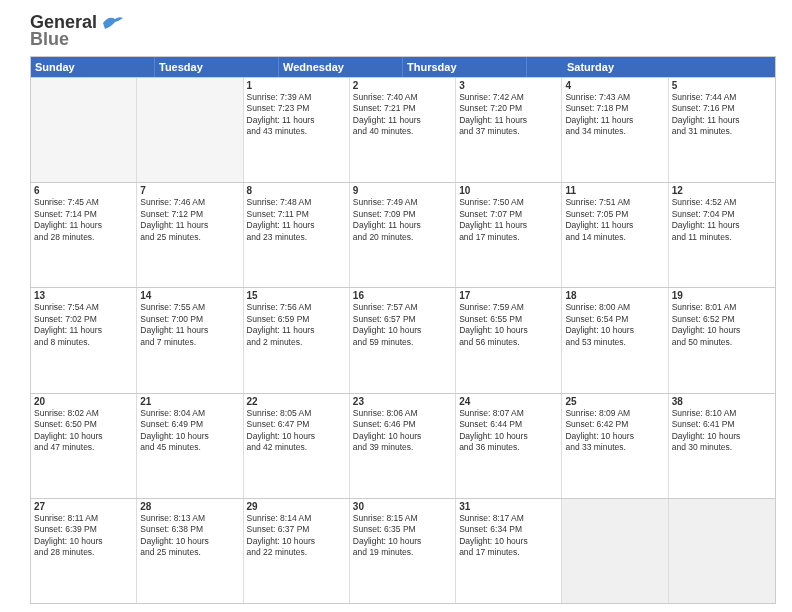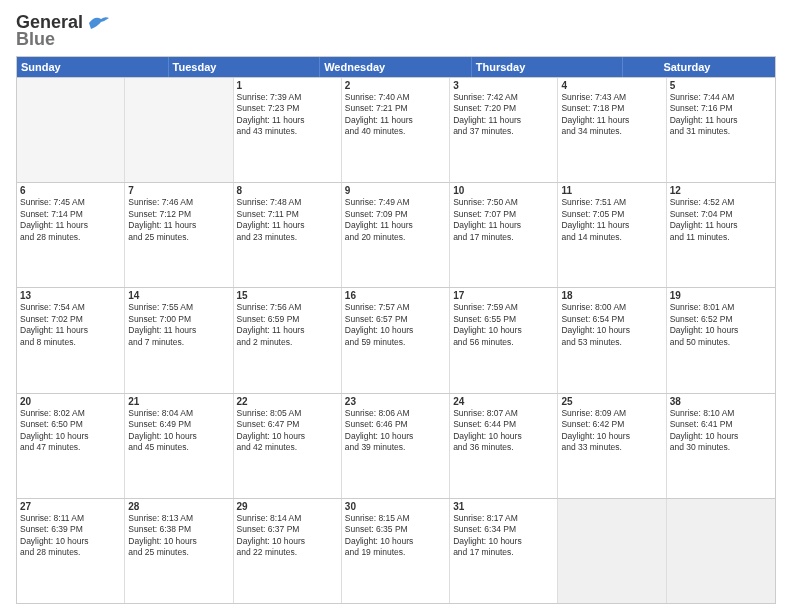--- a/index.html
+++ b/index.html
@@ -6,21 +6,21 @@
     body {
       font-family: Arial, sans-serif;
       background: #fff;
       width: 792px;
       height: 612px;
       overflow: hidden;
     }
     .page {
       width: 792px;
       height: 612px;
-      padding: 12px 16px 8px 16px;
+      padding: 12px 16px 8px 30px;
       display: flex;
       flex-direction: column;
     }
     .header {
       display: flex;
       justify-content: space-between;
       align-items: flex-start;
       margin-bottom: 6px;
     }
     .logo {
@@ -48,21 +48,21 @@
       font-weight: normal;
     }
     .calendar {
       flex: 1;
       display: flex;
       flex-direction: column;
       border: 1px solid #ccc;
     }
     .cal-header {
       display: grid;
-      grid-template-columns: repeat(5, 1fr);
+      grid-template-columns: repeat(6, 1fr);
       background: #3a6bbf;
     }
     .cal-header-cell {
       color: #fff;
       font-size: 11px;
       font-weight: bold;
       padding: 4px 4px;
       text-align: left;
       border-right: 1px solid #5585cf;
     }

